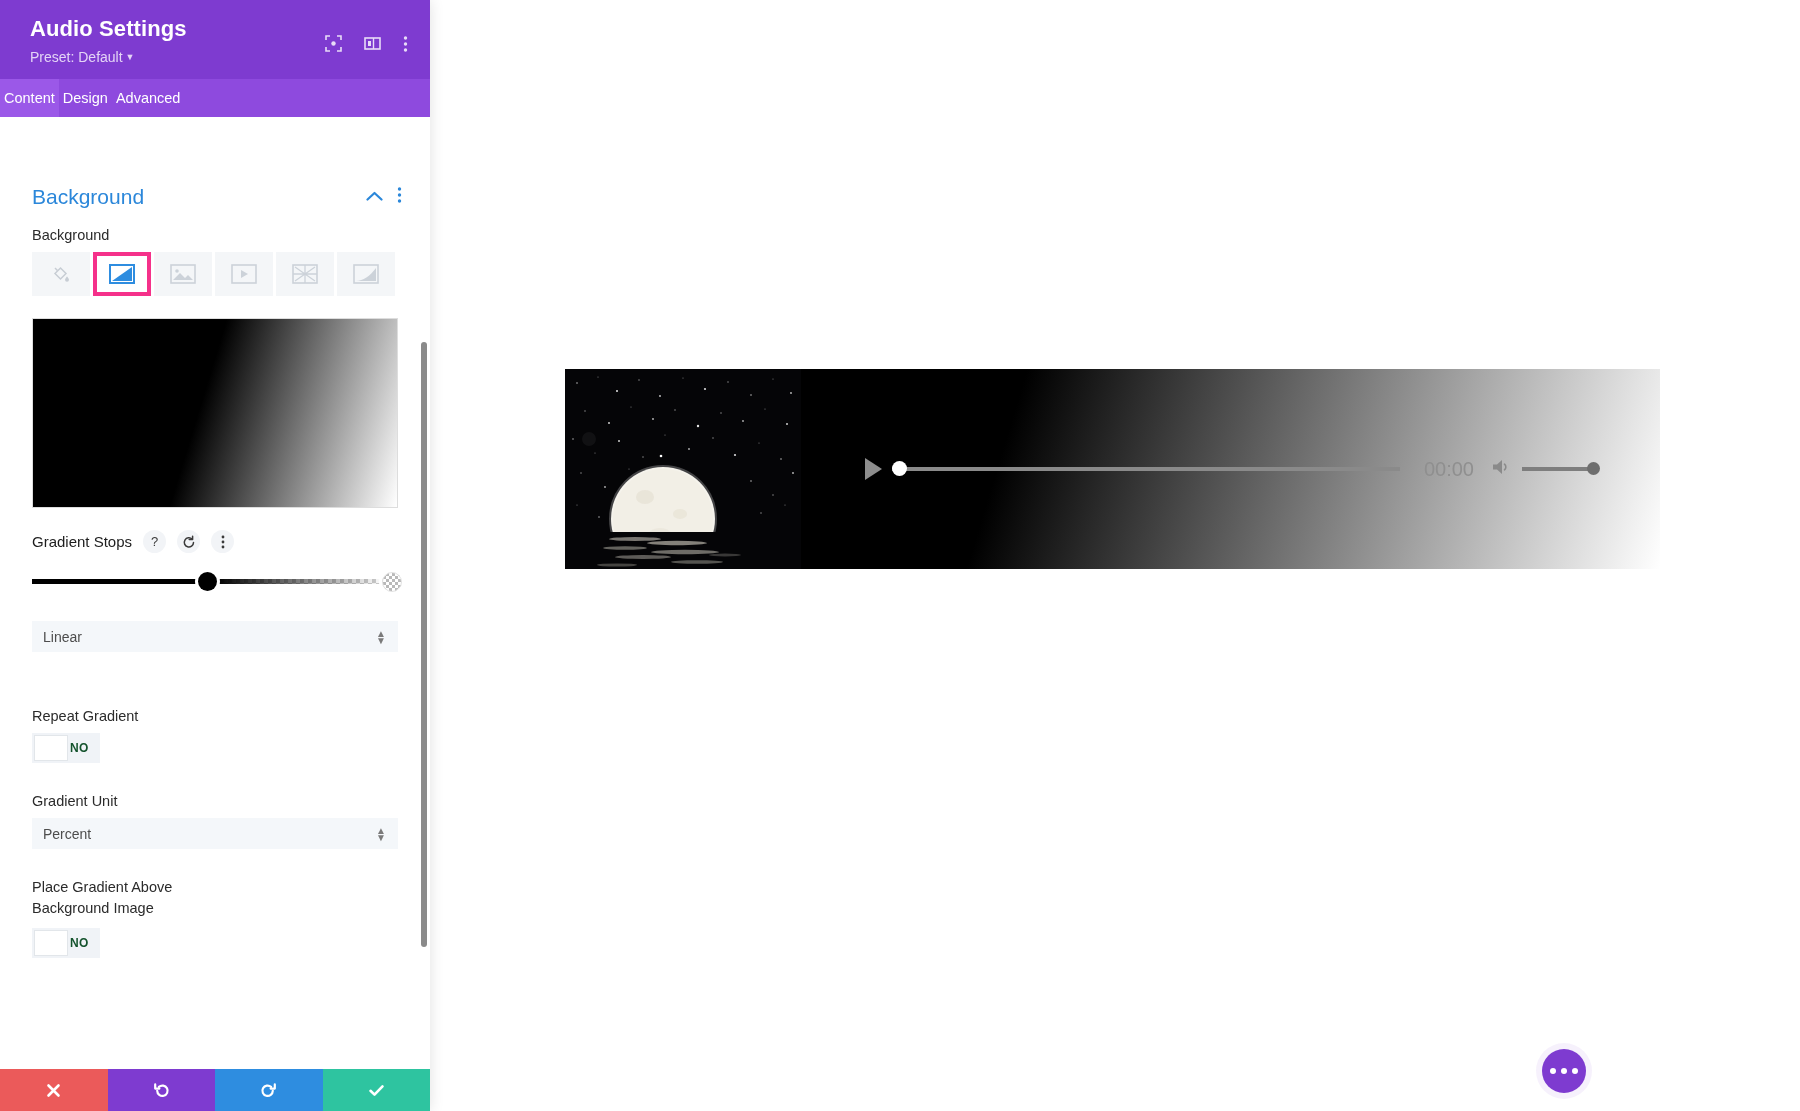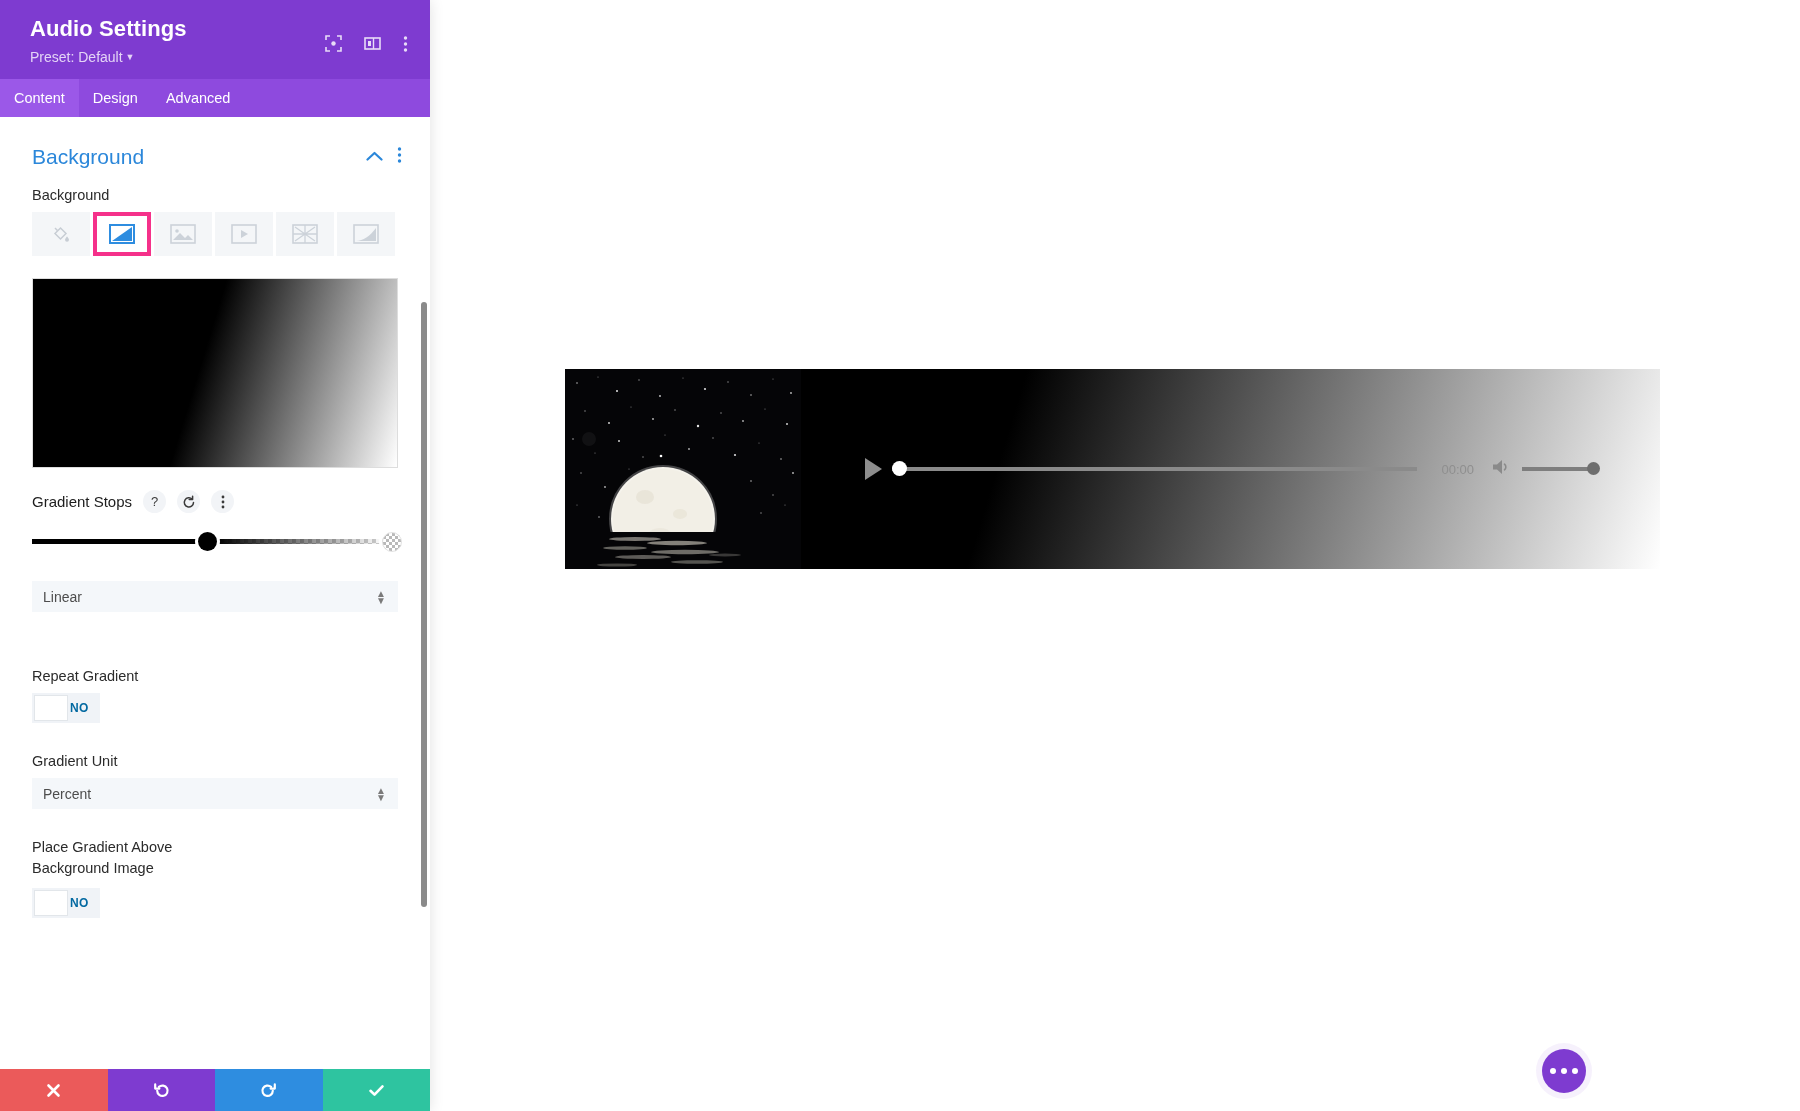--- a/index.html
+++ b/index.html
@@ -36,27 +36,27 @@
   .preset-caret { font-size: 9px; margin-left: 3px; position: relative; top: -2px; }
   .header-icons { display: flex; align-items: center; gap: 22px; margin-top: 6px; }
   .hicon { color: #e8dcf7; cursor: pointer; display: flex; align-items: center; }
 
   
   .panel-tabs {
     background: #8e4ade; display: flex; height: 38px;
   }
   .tab {
     color: #ffffff; font-size: 14.5px; display: flex; align-items: center;
-    justify-content: center; padding: 0 14px; cursor: pointer; height: 100%;
+    justify-content: center; padding: 0 4px; cursor: pointer; height: 100%;
   }
   .tab.active { background: #9b58e8; font-weight: normal; }
 
   
   .panel-body {
-    flex: 1; position: relative; overflow: hidden; background: #fff;
+    flex: 1; position: relative; overflow: hidden; background: #fff; margin-top: 40px;
   }
   .panel-scroll { padding: 0 0 10px 0; position: relative; height: 100%; }
 
   .section-title-row {
     display: flex; align-items: center; justify-content: space-between;
     padding: 28px 28px 6px 32px;
   }
   .section-title { color: #2b87da; font-size: 21px; }
   .section-title-icons { display: flex; align-items: center; gap: 14px; }
   .chev-up { color: #2b87da; cursor: pointer; }
@@ -156,21 +156,21 @@
   
   .toggle-wrap {
     margin: 0 32px; display: inline-flex; align-items: center;
     background: #f0f3f7; height: 30px; width: 68px; cursor: pointer;
   }
   .toggle-knob {
     width: 34px; height: 26px; background: #ffffff; margin: 2px;
     border: 1px solid #e2e6ea;
   }
   .toggle-text {
-    font-size: 12px; color: #0369a1; font-weight: bold; letter-spacing: .4px;
+    font-size: 12px; color: #14532d; font-weight: bold; letter-spacing: .4px;
   }
 
   .label-2line { line-height: 1.45; }
 
   
   .scrollbar-track {
     position: absolute; right: 3px; top: 0; bottom: 0; width: 6px;
   }
   .scrollbar-thumb {
     position: absolute; top: 185px; left: 0; width: 6px; height: 605px;
@@ -216,21 +216,21 @@
   .seek-wrap { position: relative; flex: 1; height: 20px; }
   .seek-track {
     position: absolute; top: 8px; left: 0; right: 0; height: 4px;
     background: #8a8a8a;
   }
   .seek-knob {
     position: absolute; top: 2px; left: 0; width: 15px; height: 15px;
     border-radius: 50%; background: #ffffff; cursor: pointer;
   }
   .time-display {
-    font-size: 13px; color: #8f8f8f; margin: 0 16px 0 24px; flex: 0 0 auto;
+    font-size: 20px; color: #8f8f8f; margin: 0 16px 0 24px; flex: 0 0 auto;
     font-family: "Liberation Sans", sans-serif;
   }
   .vol-icon { flex: 0 0 auto; margin-right: 10px; cursor: pointer; }
   .vol-wrap { position: relative; width: 78px; height: 18px; flex: 0 0 auto; }
   .vol-track {
     position: absolute; top: 7px; left: 0; right: 8px; height: 4px; background: #7e7e7e;
   }
   .vol-knob {
     position: absolute; top: 2px; right: 0; width: 13px; height: 13px;
     border-radius: 50%; background: #6e6e6e; cursor: pointer;

